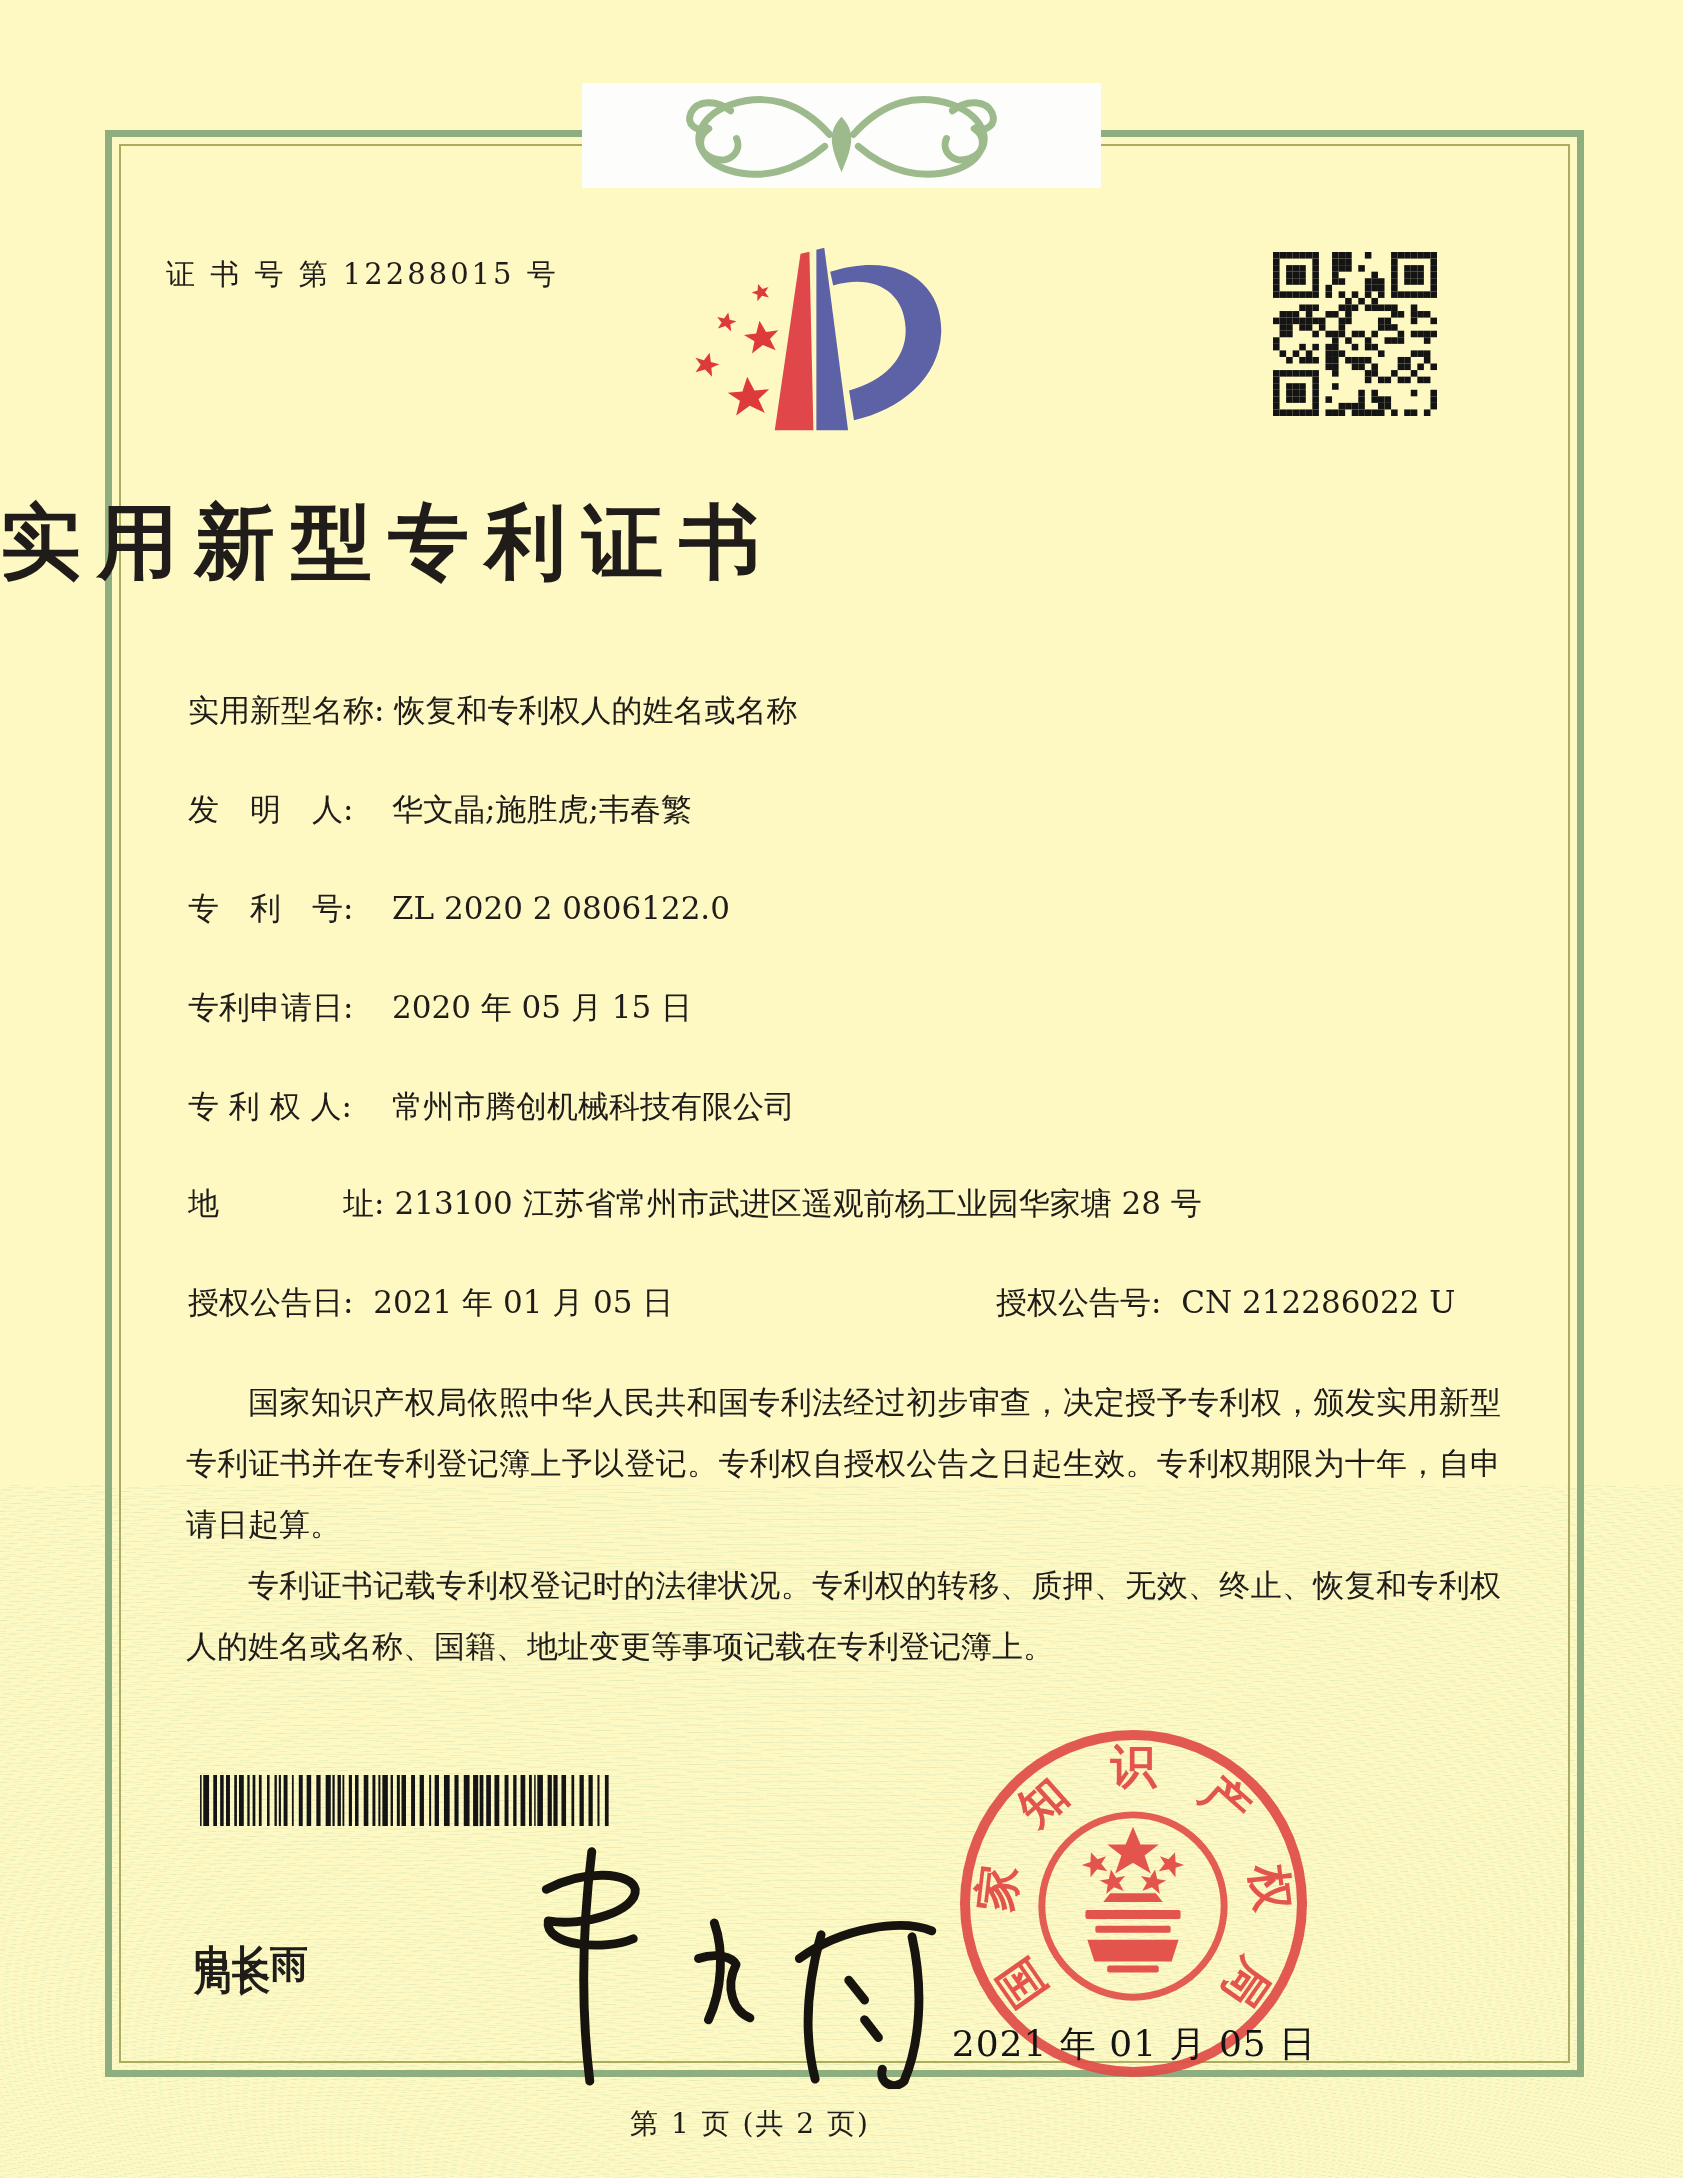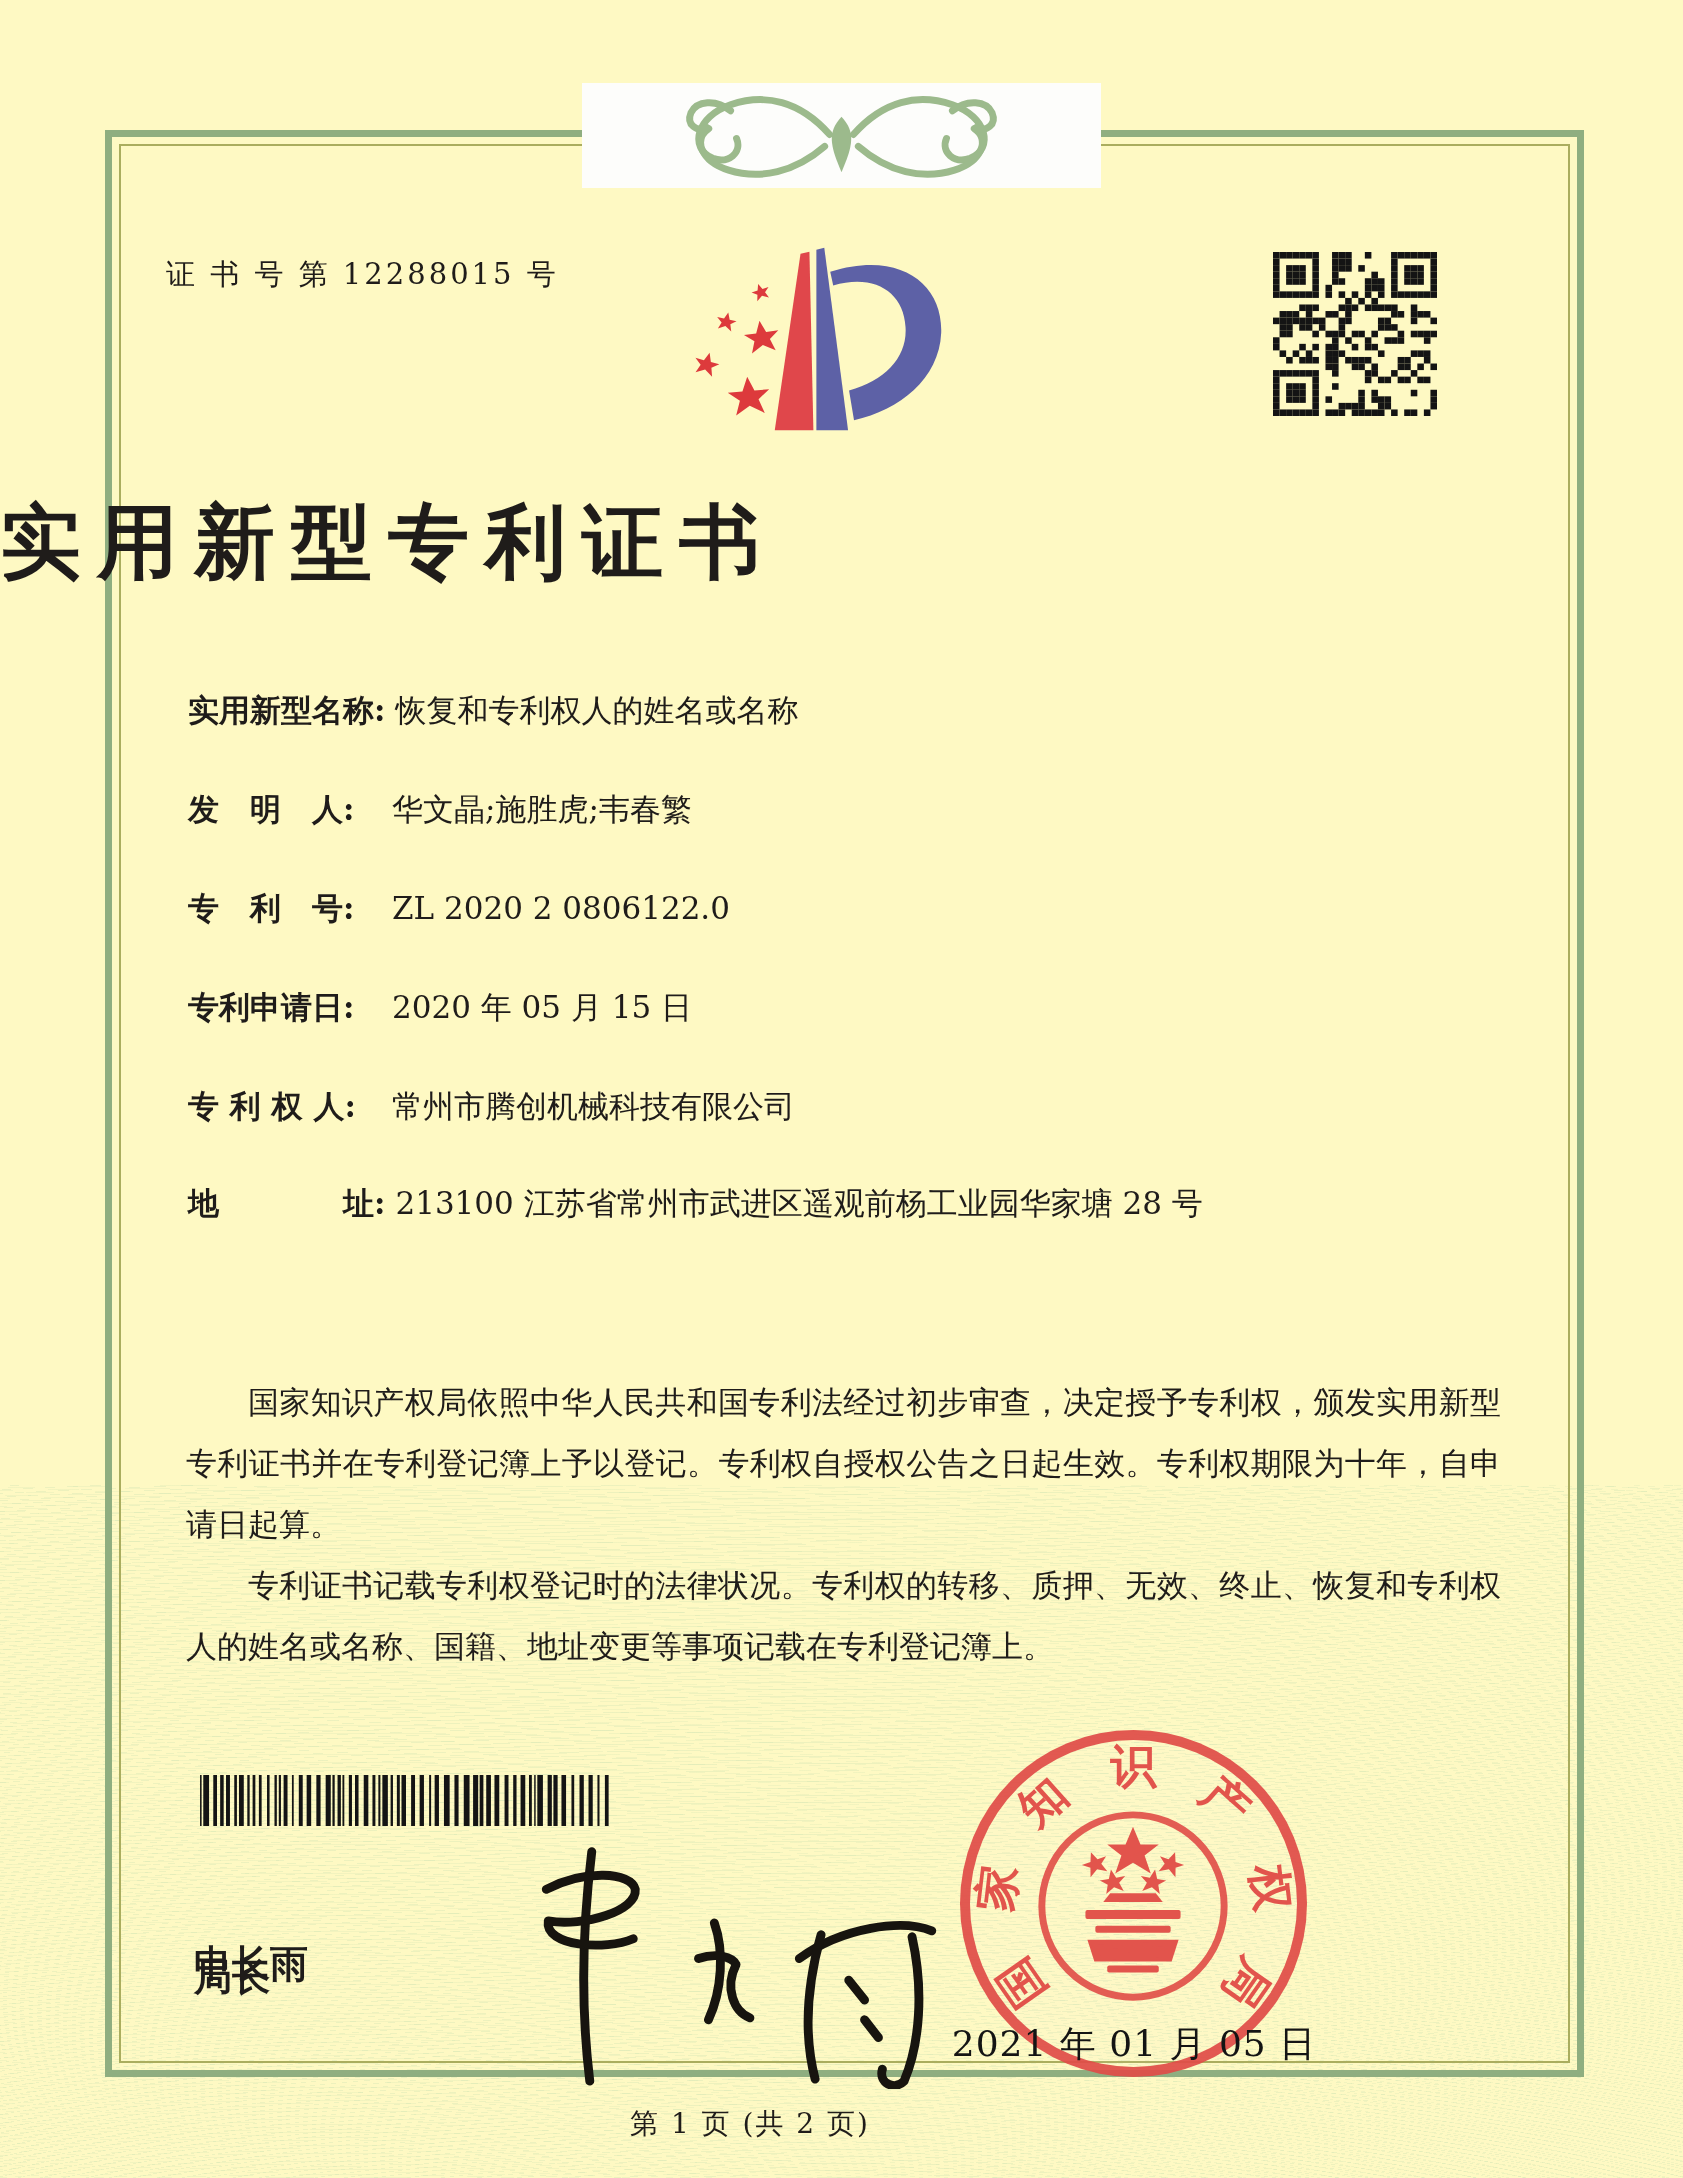--- a/index.html
+++ b/index.html
@@ -34,21 +34,21 @@
   .cert-no{
     position:absolute;left:166px;top:255px;font-size:29px;letter-spacing:3px;
   }
   .logo{position:absolute;left:644px;top:226px;width:317px;height:228px;}
   .qr{position:absolute;left:1273px;top:252px;width:164px;height:164px;}
   .title{
     position:absolute;left:0;top:489px;width:1683px;margin:0;
     text-align:left;font-size:81px;font-weight:bold;letter-spacing:16px;
   }
   .field-row{position:absolute;left:188px;font-size:31px;white-space:nowrap;}
-  .flabel{display:inline-block;min-width:194px;font-weight:bold;}
+  .flabel{display:inline-block;min-width:194px;}
   .fvalue{margin-left:10px;}
   .grant-right{position:absolute;left:808px;top:0;}
   .paras{
     position:absolute;left:186px;top:1372px;width:1315px;
     font-size:31px;line-height:61px;text-align:justify;
   }
   .paras p{margin:0;text-indent:2em;}
   .barcode{position:absolute;left:198px;top:1775px;width:416px;height:51px;}
   .officer-title{
     position:absolute;left:194px;top:1952px;font-size:38px;font-weight:600;
@@ -428,20 +428,28 @@
   <div class="field-row" style="top:987px">
     <span class="flabel">专利申请日:</span><span class="fvalue">2020 年 05 月 15 日</span>
   </div>
   <div class="field-row" style="top:1086px">
     <span class="flabel">专 利 权 人:</span><span class="fvalue">常州市腾创机械科技有限公司</span>
   </div>
   <div class="field-row" style="top:1183px">
     <span class="flabel">地　　　　址:</span><span class="fvalue">213100  江苏省常州市武进区遥观前杨工业园华家塘 28 号</span>
   </div>
 
+  <div class="field-row" style="top:1282px;width:1317px">
+    <span>授权公告日:</span>
+    <span class="fvalue">2021 年 01 月 05 日</span>
+    <span class="grant-right">
+      <span>授权公告号:</span>
+      <span class="fvalue">CN 212286022 U</span>
+    </span>
+  </div>
 
   <div class="paras">
     <p>国家知识产权局依照中华人民共和国专利法经过初步审查，决定授予专利权，颁发实用新型专利证书并在专利登记簿上予以登记。专利权自授权公告之日起生效。专利权期限为十年，自申请日起算。</p>
     <p>专利证书记载专利权登记时的法律状况。专利权的转移、质押、无效、终止、恢复和专利权人的姓名或名称、国籍、地址变更等事项记载在专利登记簿上。</p>
   </div>
 
   <svg class="barcode" id="barcode-svg" viewBox="0 0 420 52">
       <g fill="#141414">
         <rect x="0.0" y="0" width="1.6" height="52"></rect>
         <rect x="3.3" y="0" width="5.9" height="52"></rect>

